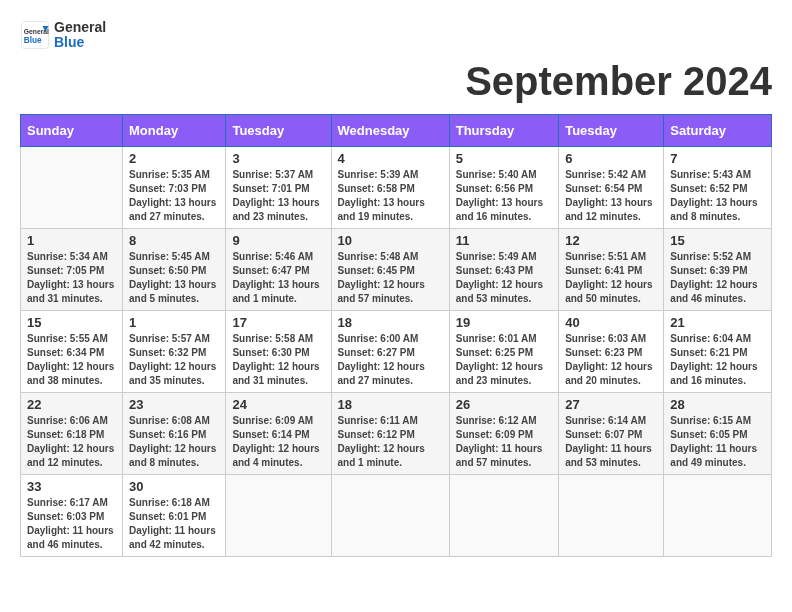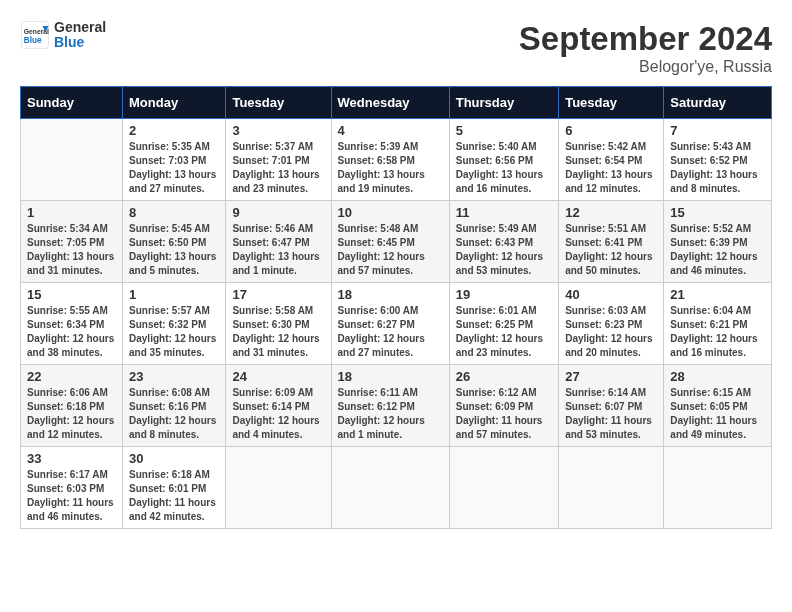--- a/index.html
+++ b/index.html
@@ -22,35 +22,36 @@
       gap: 4px;
     }
     .logo-icon {
       width: 30px;
       height: 30px;
     }
     .title-area {
       text-align: right;
     }
     .month-title {
-      font-size: 33px;
+      font-size: 40px;
       font-weight: bold;
       color: #333;
+      margin-top: 39px;
     }
     .location-title {
       font-size: 16px;
       color: #555;
     }
     table {
       width: 100%;
       border-collapse: collapse;
       font-size: 11px;
     }
     th {
-      background-color: #0f172a;
+      background-color: #8b5cf6;
       color: #fff;
       padding: 8px 6px;
       text-align: left;
       font-size: 13px;
       font-weight: bold;
       border: 1px solid #2a6ebb;
     }
     td {
       border: 1px solid #ccc;
       padding: 4px 6px;
@@ -91,21 +92,20 @@
     </svg>
     <div>
       <div style="font-size:14px; font-weight:bold; color:#333; line-height:1.1;">
         <span style="color:#333;">General</span><br>
         <span style="color:#1a6ec4;">Blue</span>
       </div>
     </div>
   </div>
   <div class="title-area">
     <div class="month-title">September 2024</div>
-    <div class="location-title">Belogor'ye, Russia</div>
   </div>
 </div>
 
 <table>
   <thead>
     <tr>
     <th>Sunday</th>
         <th>Monday</th>
         <th>Tuesday</th>
         <th>Wednesday</th>

